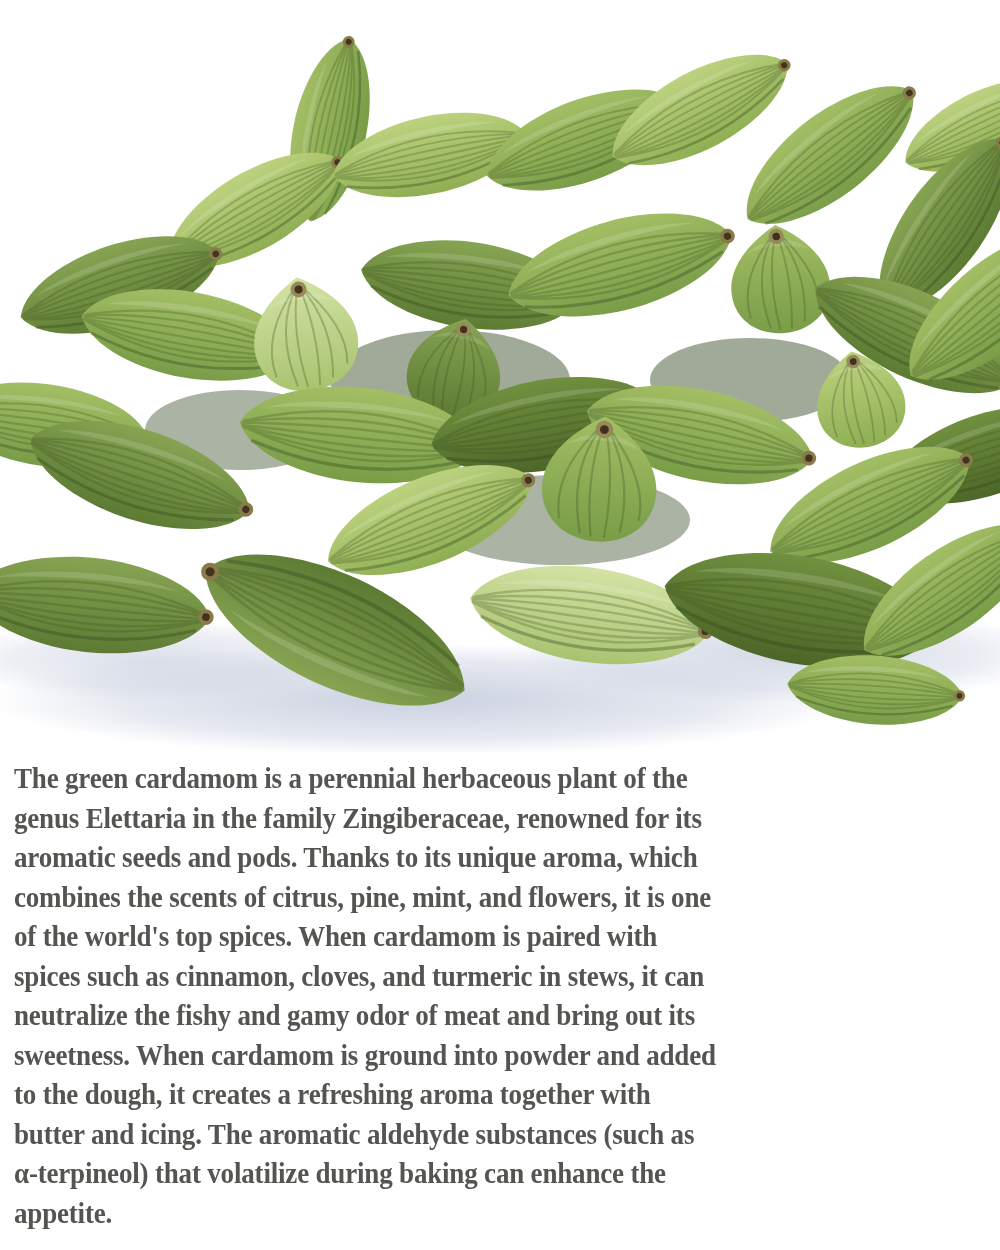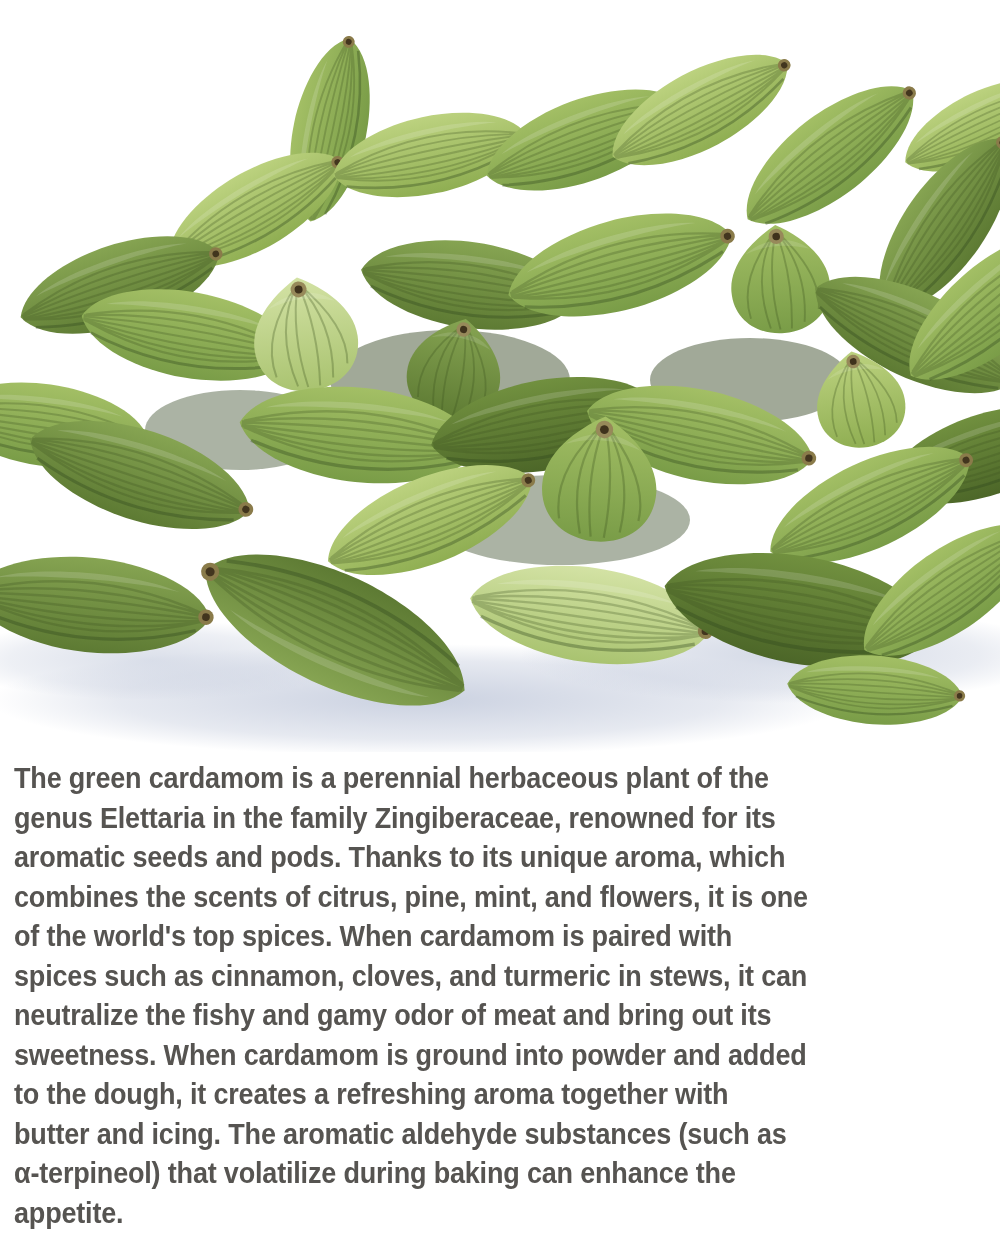--- a/index.html
+++ b/index.html
@@ -8,20 +8,21 @@
     background:#ffffff;
     font-family:"Liberation Sans",sans-serif;
     overflow:hidden;
   }
   figure.photo{
     margin:0;width:1000px;height:752px;background:#ffffff;
   }
   figure.photo svg{display:block;}
   section.caption{
     padding:6px 0 0 14px;
+    font-family:Liberation Serif, serif;
   }
   .caption-inner{
     width:1100px;
     transform:scaleX(0.9);
     transform-origin:0 0;
     font-weight:700;
     font-size:30px;
     line-height:39.5px;
     letter-spacing:-0.2px;
     color:#565451;

